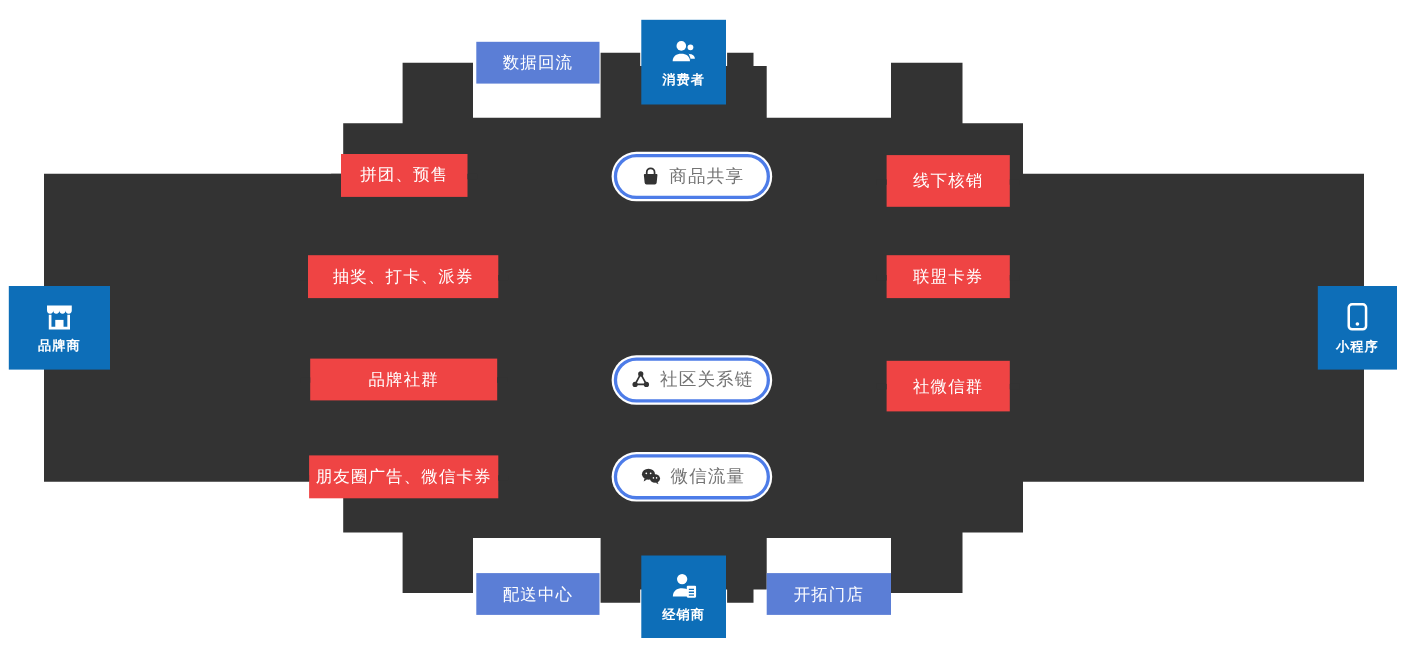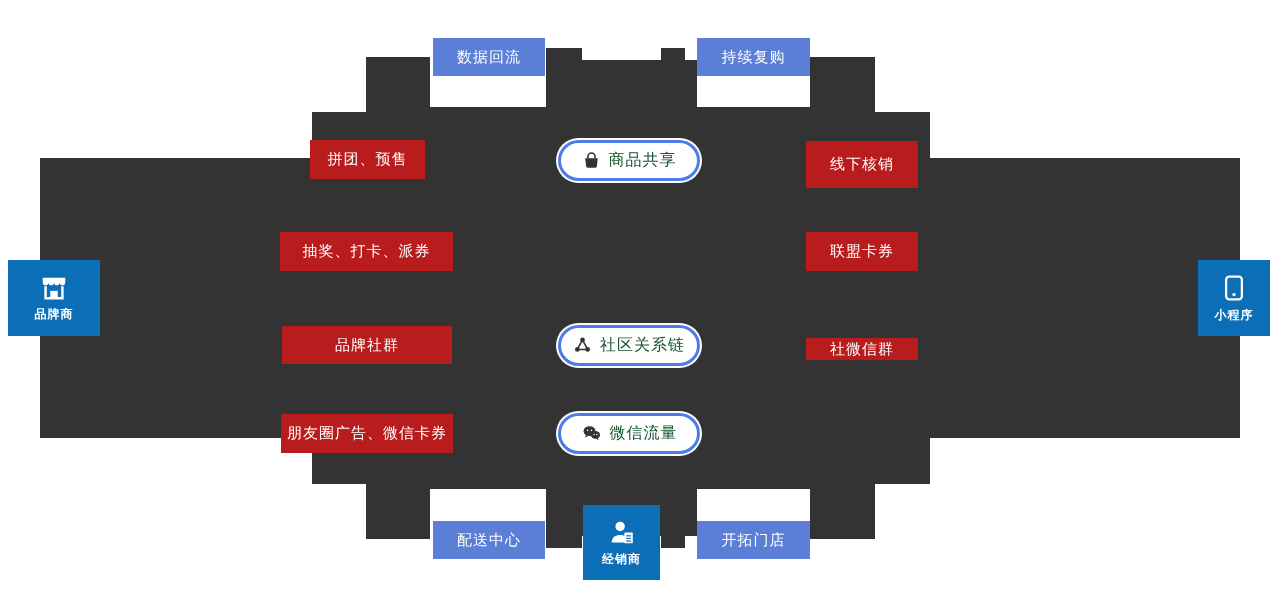--- a/index.html
+++ b/index.html
@@ -6,64 +6,63 @@
   #canvas{
     position:relative;width:1280px;height:600px;background:#ffffff;overflow:hidden;
     font-family:"Liberation Sans","DejaVu Sans",sans-serif;
   }
   .blob{position:absolute;left:0;top:0;}
   .btn{
     position:absolute;display:flex;align-items:center;justify-content:center;
     color:#ffffff;font-size:15px;letter-spacing:1px;white-space:nowrap;cursor:pointer;
   }
   .indigo{background:#5b7ed6;}
-  .sky{background:#b91c1c;}
+  .sky{background:#ef4444;}
   .tick::before,.tick::after{
     content:"";position:absolute;width:9px;height:5px;background:#333333;top:calc(50% - 2px);
   }
   .tick::before{left:-9px;}
   .tick::after{right:-9px;}
   .node{
     position:absolute;background:#0d6eb8;display:flex;flex-direction:column;
     align-items:center;justify-content:center;gap:3px;color:#ffffff;
     font-size:12px;font-weight:bold;letter-spacing:1px;cursor:pointer;
   }
   .pill{
     position:absolute;box-sizing:border-box;width:142px;height:41px;
     display:flex;align-items:center;justify-content:center;gap:8px;
     background:#ffffff;border:3px solid #4d7ce8;border-radius:21px;
     box-shadow:0 0 0 2px #ffffff;
-    color:#14532d;font-size:16px;letter-spacing:1px;white-space:nowrap;cursor:pointer;
+    color:#737373;font-size:16px;letter-spacing:1px;white-space:nowrap;cursor:pointer;
   }
   .picon{display:flex;align-items:center;}
   .nicon{display:flex;align-items:center;}
 </style>
 </head>
 <body>
 
 <div id="canvas">
 
   <svg class="blob" width="1280" height="600">
     <polygon points="40,158 312,158 312,112 366,112 366,57 430,57 430,107 546,107 546,48 582,48 582,60 661,60 661,48 685,48 685,60 697,60 697,107 810,107 810,57 875,57 875,112 930,112 930,158 1240,158 1240,438 930,438 930,484 875,484 875,539 810,539 810,489 697,489 697,536 685,536 685,548 661,548 661,536 582,536 582,548 546,548 546,489 430,489 430,539 366,539 366,484 312,484 312,438 40,438" fill="#333333"></polygon>
   </svg>
 
   <div class="btn indigo" style="left:433px;top:38px;width:112px;height:38px">数据回流</div>
-  <div class="btn indigo" style="left:697px;top:38px;width:113px;height:38px">持续复购</div>
 
   <div class="btn indigo" style="left:697px;top:521px;width:113px;height:38px">开拓门店</div>
   <div class="btn indigo" style="left:433px;top:521px;width:112px;height:38px">配送中心</div>
 
   <div class="btn sky tick" style="left:310px;top:140px;width:115px;height:39px">拼团、预售</div>
   <div class="btn sky tick" style="left:280px;top:232px;width:173px;height:39px">抽奖、打卡、派券</div>
   <div class="btn sky tick" style="left:282px;top:326px;width:170px;height:38px">品牌社群</div>
   <div class="btn sky tick" style="left:281px;top:414px;width:172px;height:39px">朋友圈广告、微信卡券</div>
 
   <div class="btn sky tick" style="left:806px;top:141px;width:112px;height:47px">线下核销</div>
   <div class="btn sky tick" style="left:806px;top:232px;width:112px;height:39px">联盟卡券</div>
-  <div class="btn sky tick" style="left:806px;top:338px;width:112px;height:22px">社微信群</div>
+  <div class="btn sky tick" style="left:806px;top:328px;width:112px;height:46px">社微信群</div>
 
   <div class="pill" style="left:558px;top:140px">
     <span class="picon">
       <svg viewBox="0 0 24 24" width="19" height="19">
         <path d="M7.5 9V7a4.5 4.5 0 0 1 9 0v2" fill="none" stroke="#333333" stroke-width="2"></path>
         <path d="M5.2 9h13.6a1 1 0 0 1 1 1.1l-.9 9a2.2 2.2 0 0 1-2.2 1.9H7.3a2.2 2.2 0 0 1-2.2-1.9l-.9-9A1 1 0 0 1 5.2 9z" fill="#333333"></path>
       </svg>
     </span>
     <span>商品共享</span>
   </div>
@@ -90,20 +89,31 @@
         <path d="M19.8 17.5l1.2 3-3.2-1.8z" fill="#333333"></path>
         <circle cx="7" cy="8" r="1" fill="#ffffff"></circle>
           <circle cx="12" cy="8" r="1" fill="#ffffff"></circle>
         <circle cx="15.2" cy="13.2" r="0.9" fill="#ffffff"></circle>
           <circle cx="18.8" cy="13.2" r="0.9" fill="#ffffff"></circle>
       </svg>
     </span>
     <span>微信流量</span>
   </div>
 
+  <div class="node" style="left:583px;top:18px;width:77px;height:77px">
+    <span class="nicon">
+      <svg viewBox="0 0 32 32" width="32" height="28">
+        <circle cx="13" cy="10" r="5" fill="#ffffff"></circle>
+        <path d="M4 26c0-5.5 4-8 9-8s9 2.5 9 8z" fill="#ffffff"></path>
+        <circle cx="22.5" cy="11.5" r="3.8" fill="#ffffff" stroke="#0d6eb8" stroke-width="1.5"></circle>
+        <path d="M20.5 17.6c4.3-.2 7.5 2 7.5 6.4h-5" fill="#ffffff" stroke="#0d6eb8" stroke-width="1.5"></path>
+      </svg>
+    </span>
+    <span class="nlabel">消费者</span>
+  </div>
 
   <div class="node" style="left:8px;top:260px;width:92px;height:76px">
     <span class="nicon">
       <svg viewBox="0 0 32 32" width="32" height="30">
         <path d="M4 5h24v5a3 3 0 0 1-3 3 3 3 0 0 1-3-3 3 3 0 0 1-6 0 3 3 0 0 1-6 0 3 3 0 0 1-3 3 3 3 0 0 1-3-3z" fill="#ffffff"></path>
         <path d="M7 14v13h18V14" fill="none" stroke="#ffffff" stroke-width="2.6"></path>
         <rect x="12" y="19" width="8" height="8" fill="#ffffff"></rect>
       </svg>
     </span>
     <span class="nlabel">品牌商</span>

